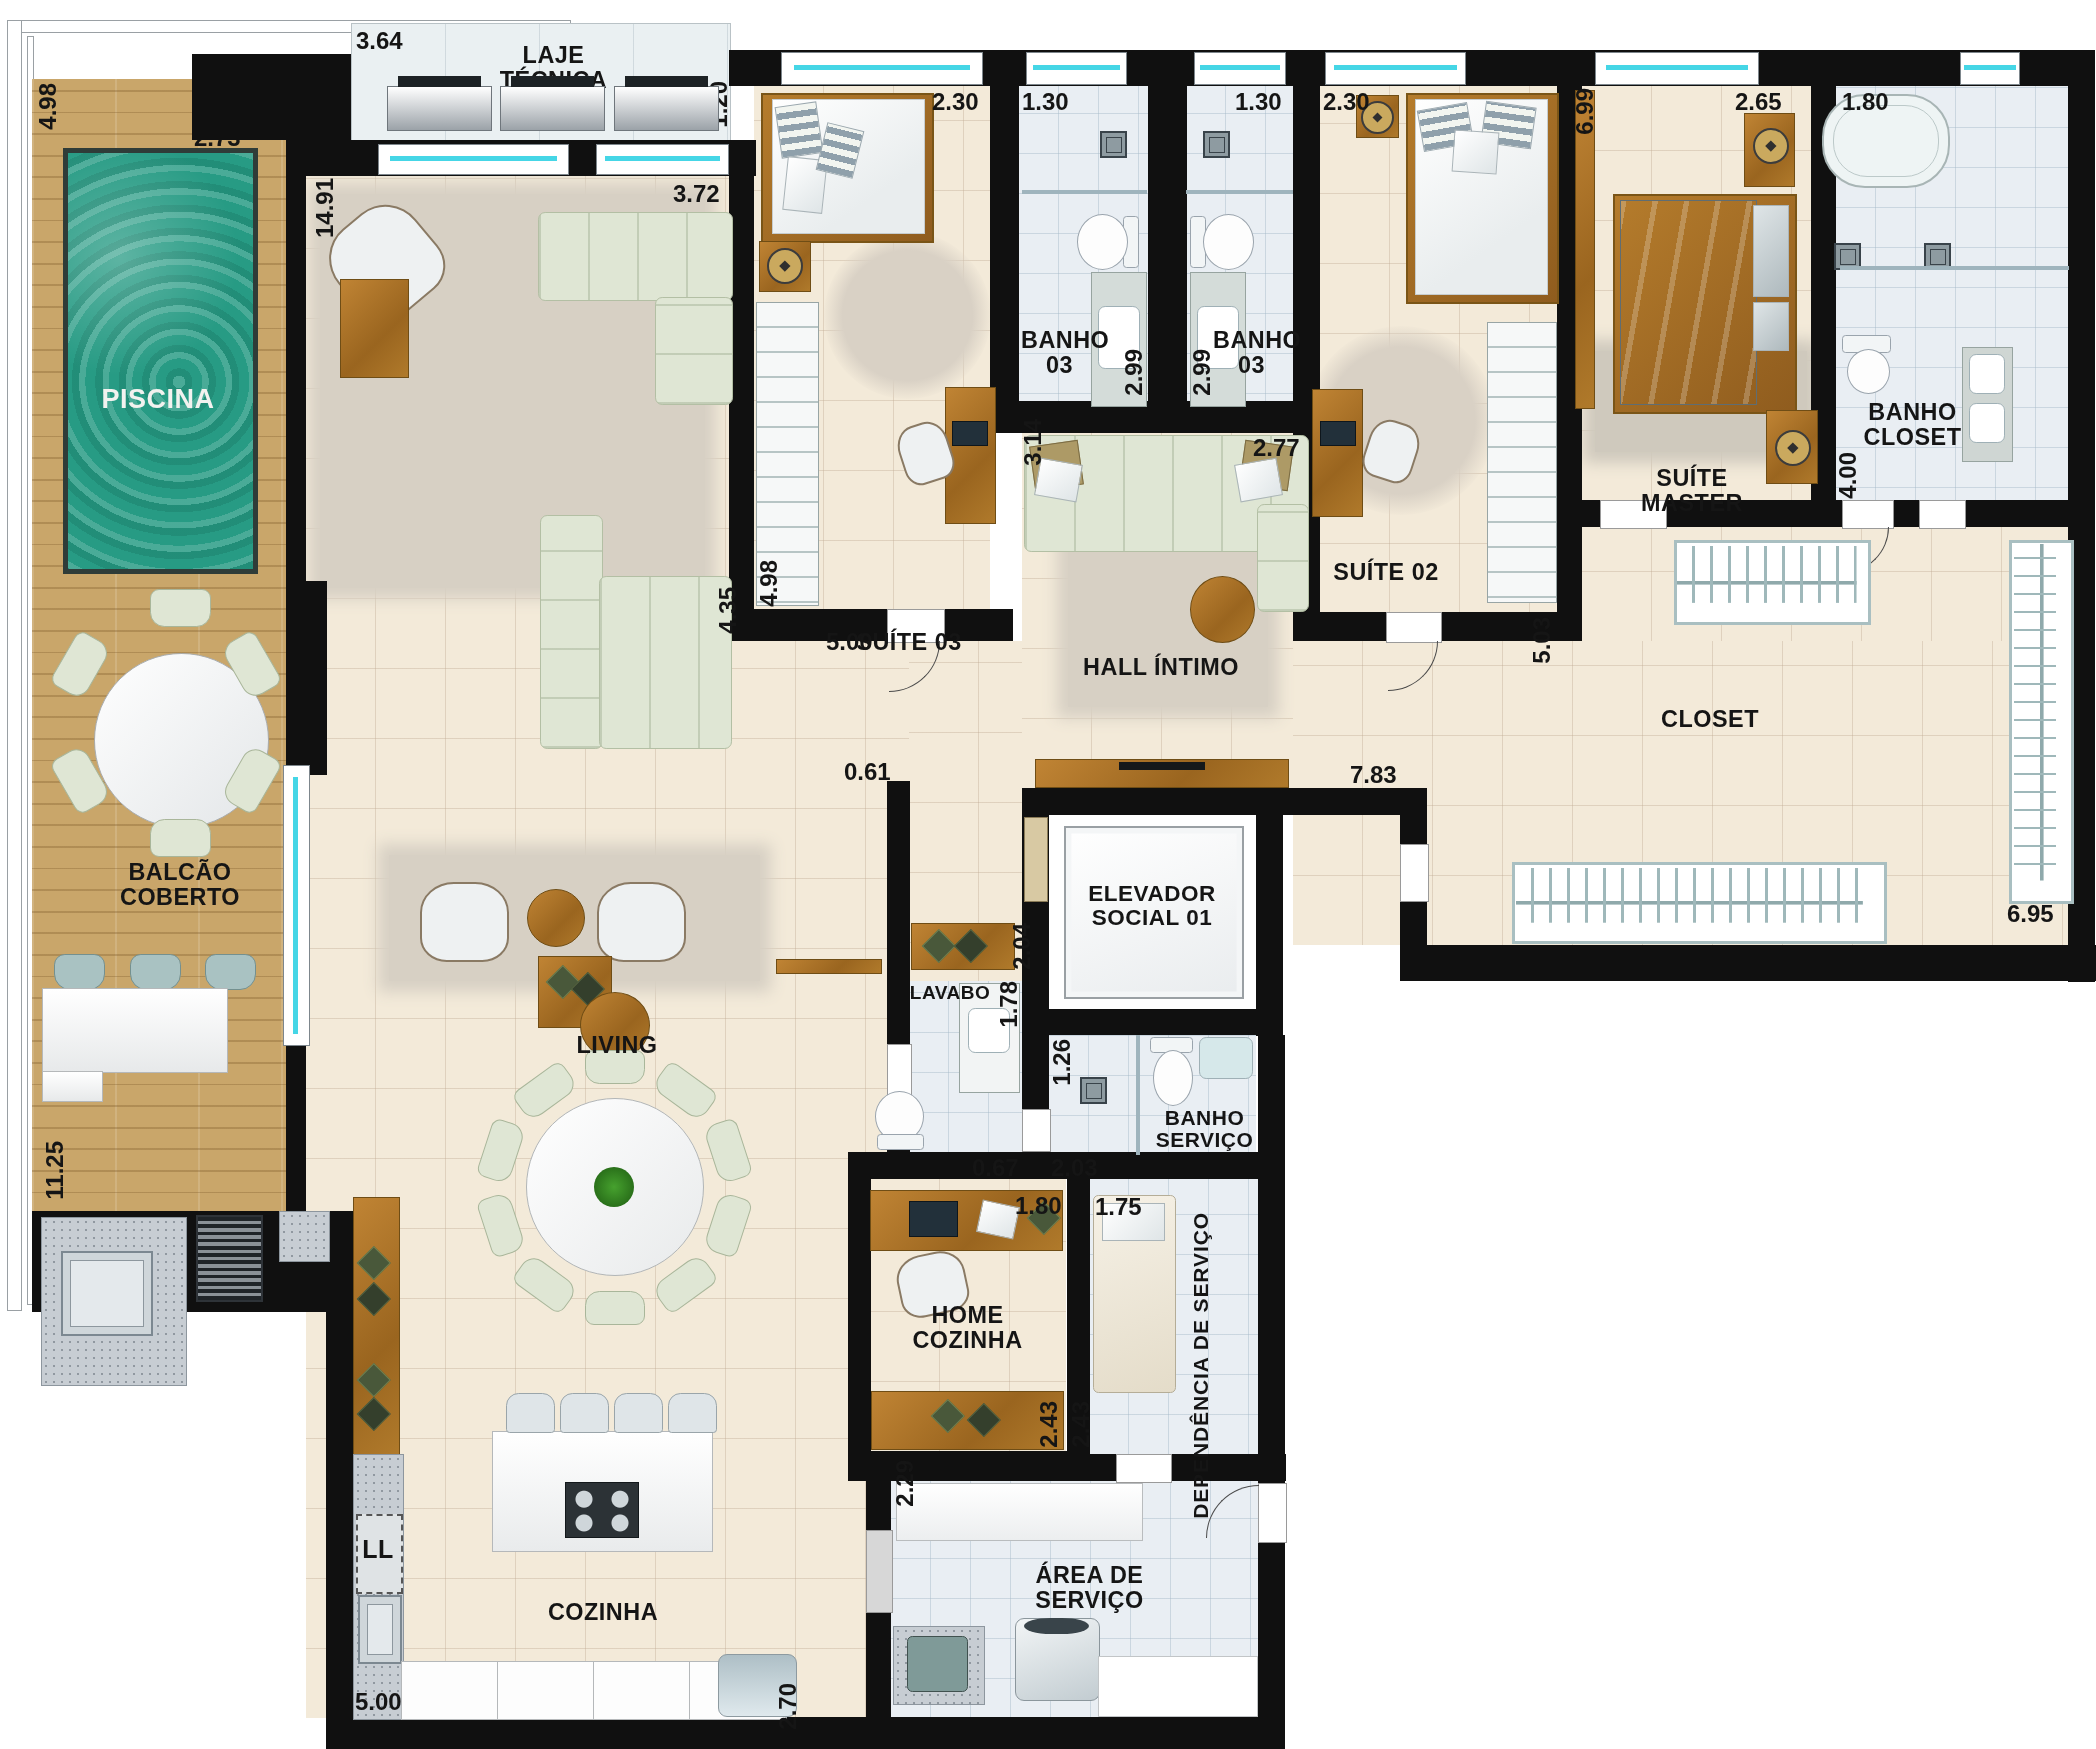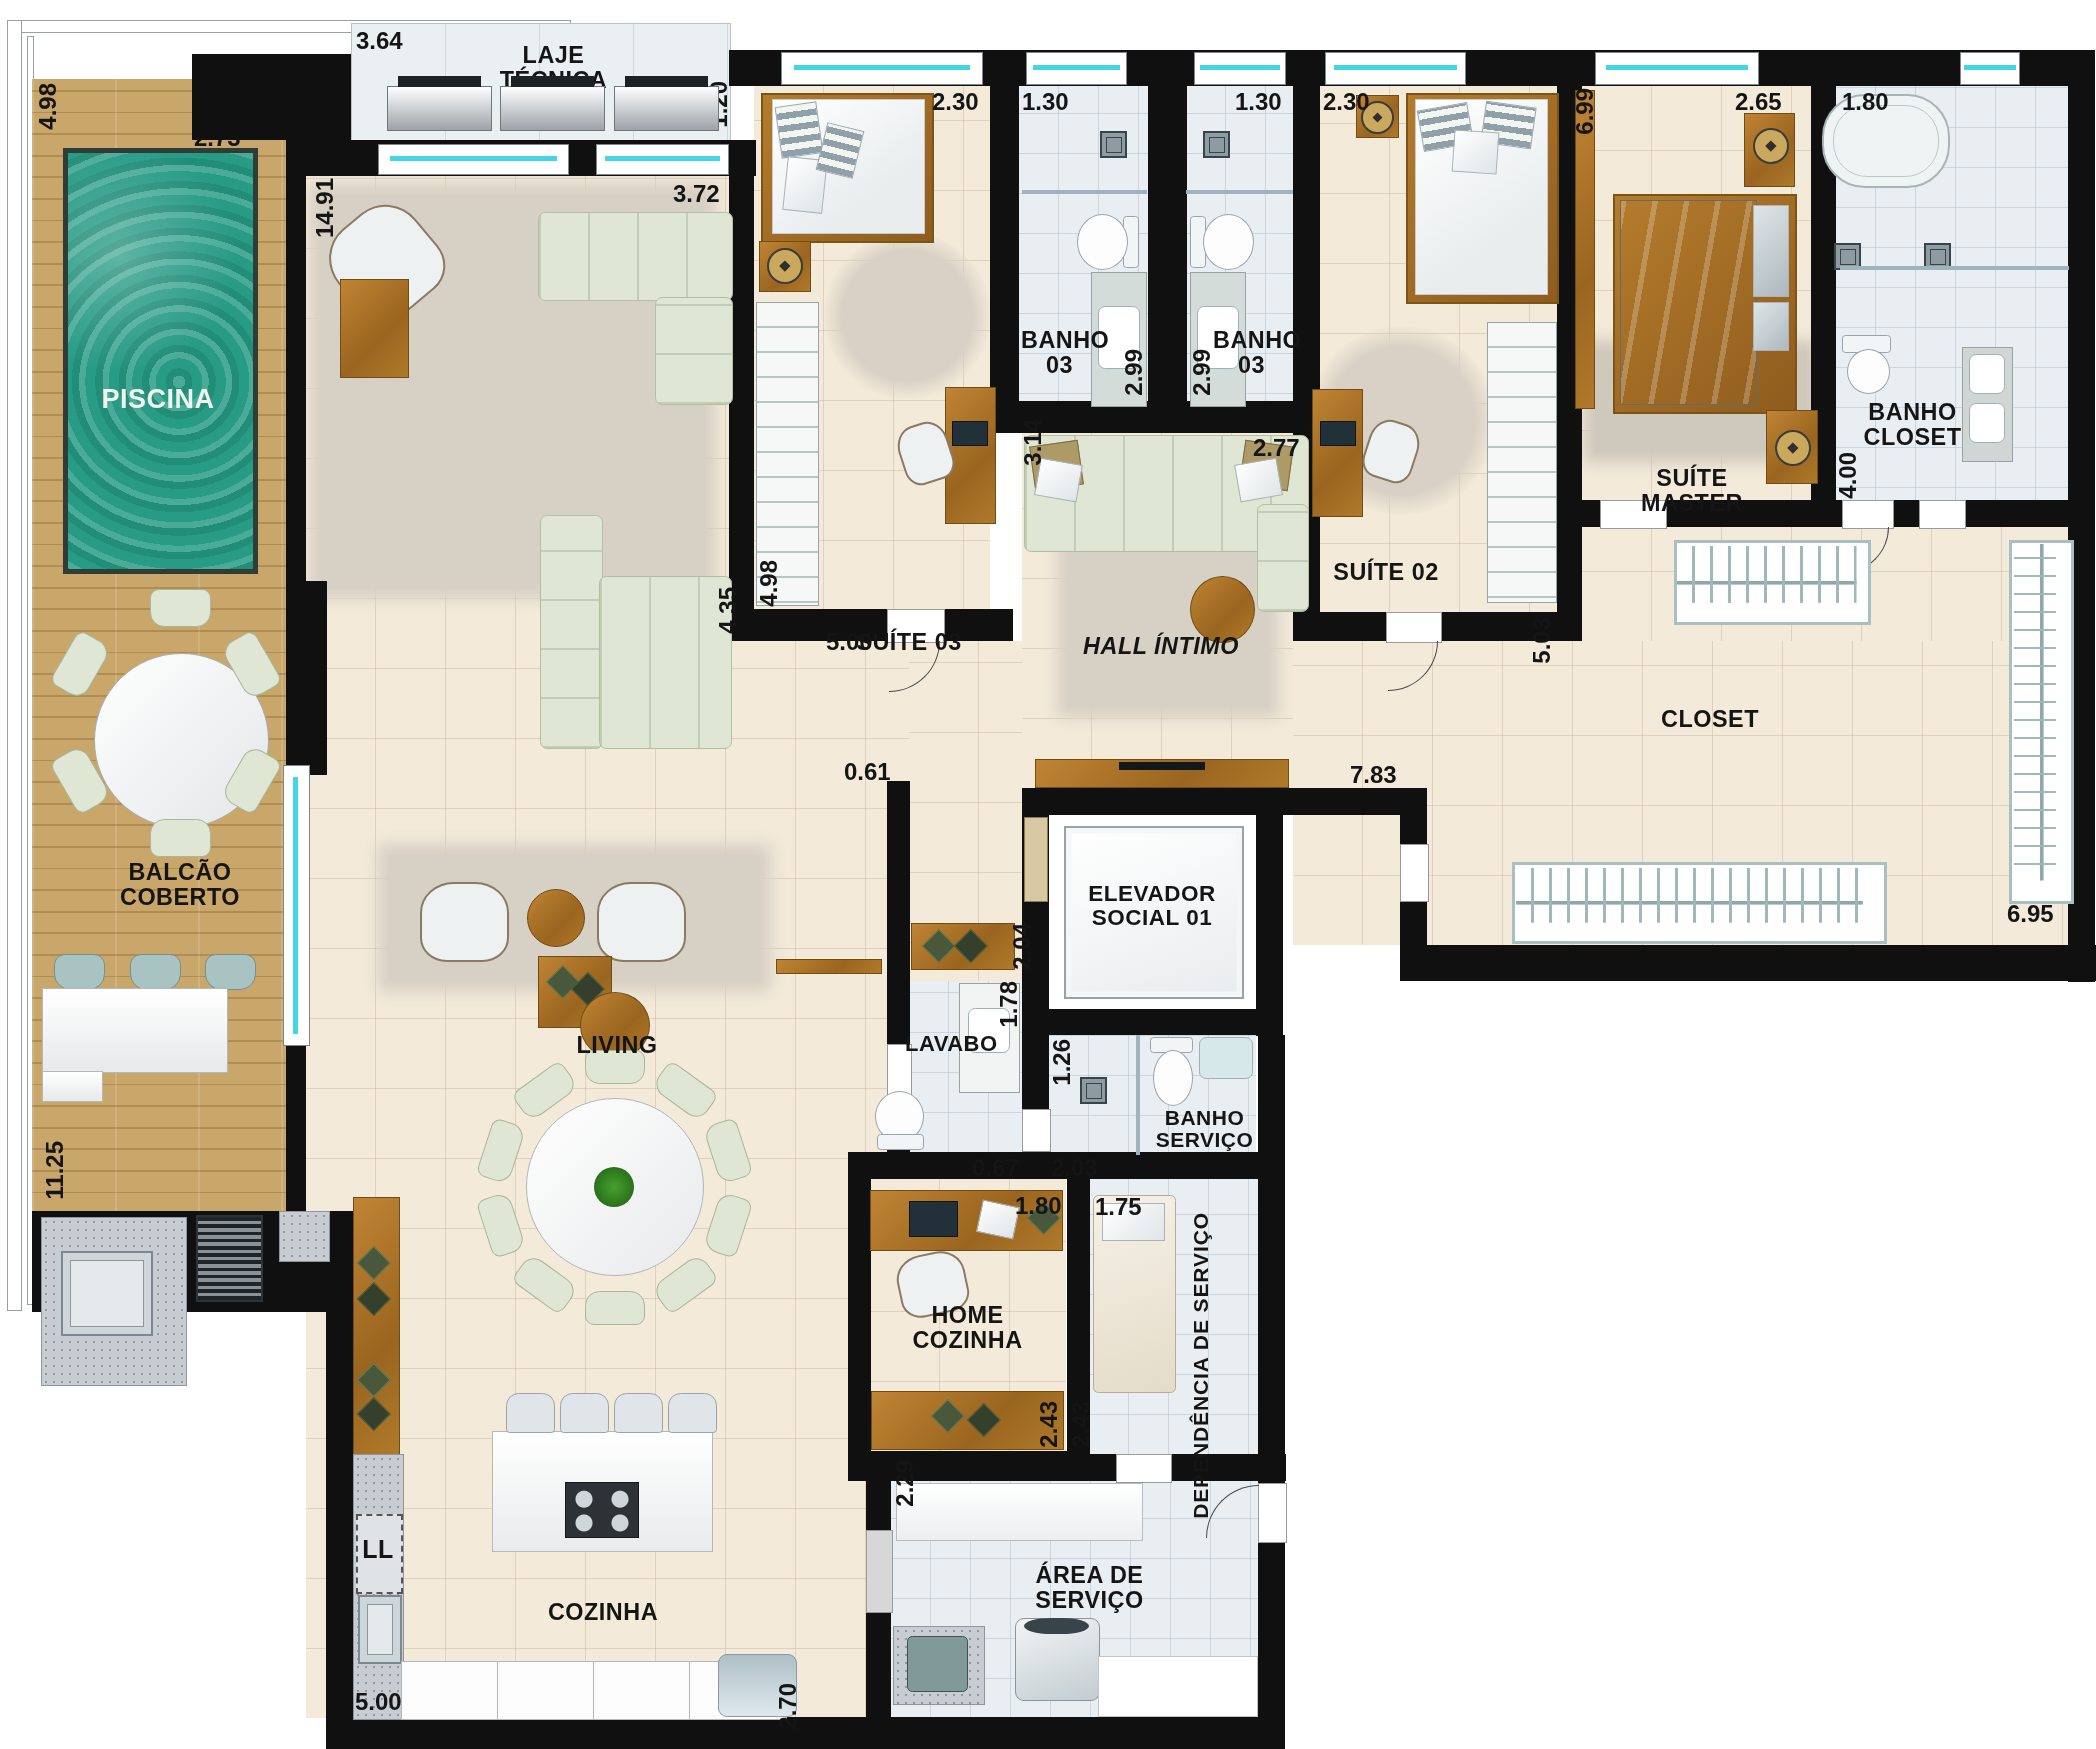--- a/index.html
+++ b/index.html
@@ -323,21 +323,21 @@
   <div class="dim" style="left:1323px;top:90px;">2.30</div>
   <div class="dimv" style="left:1530px;top:617px;">5.03</div>
 
   <div class="sofa" style="left:1024px;top:435px;width:283px;height:115px;"></div>
   <div class="sofav" style="left:1257px;top:504px;width:50px;height:106px;"></div>
   <div class="abs" style="left:1032px;top:443px;width:47px;height:43px;background:#ad9a66;border:0.9px solid #7b6c44;transform:rotate(-8deg);"></div>
   <div class="pilw" style="left:1037px;top:461px;width:41px;height:36px;transform:rotate(10deg);"></div>
   <div class="abs" style="left:1242px;top:443px;width:47px;height:43px;background:#ad9a66;border:0.9px solid #7b6c44;transform:rotate(8deg);"></div>
   <div class="pilw" style="left:1237px;top:461px;width:41px;height:36px;transform:rotate(-10deg);"></div>
   <div class="wood" style="left:1190px;top:576px;width:63px;height:65px;border-radius:50%;"></div>
-  <div class="lbl" style="left:1080px;top:634px;width:162px;font-style:italic;">HALL ÍNTIMO</div>
+  <div class="lbl" style="left:1080px;top:655px;width:162px;">HALL ÍNTIMO</div>
   <div class="dimv" style="left:1021px;top:419px;">3.14</div>
   <div class="dim" style="left:1253px;top:436px;">2.77</div>
 
   <div class="wood" style="left:1035px;top:759px;width:252px;height:27px;"></div>
   <div class="tvc" style="left:1119px;top:762px;width:86px;height:8px;"></div>
   <div class="dim" style="left:1350px;top:763px;">7.83</div>
 
   <div class="dim" style="left:844px;top:760px;">0.61</div>
   <div class="wood" style="left:776px;top:959px;width:104px;height:12.6px;"></div>
   <div class="wood" style="left:911px;top:923px;width:102px;height:45px;"></div>
@@ -346,21 +346,21 @@
   <div class="dimv" style="left:1010px;top:923px;">2.04</div>
 
   <div class="white" style="left:1049px;top:815px;width:207px;height:194px;"></div>
   <div class="abs" style="left:1064px;top:826px;width:176px;height:169px;border:2.7px solid #9aa0a4;background:linear-gradient(160deg,#ffffff,#e9ecee);box-shadow:inset 0 0 0 5.4px #f4f6f7;"></div>
   <div class="lbl" style="left:1078px;top:882px;width:148px;font-size:22.5px;">ELEVADOR SOCIAL 01</div>
 
   <div class="van" style="left:959px;top:983px;width:59px;height:108px;background:#f2f4f4;"></div>
   <div class="basin" style="left:968px;top:1008px;width:40px;height:43px;"></div>
   <div class="toiletb" style="left:875px;top:1091px;width:47px;height:49px;"></div>
   <div class="toilett" style="left:877px;top:1134px;width:45px;height:14.4px;"></div>
-  <div class="lbl" style="left:905px;top:1032px;width:90px;font-size:22px;">LAVABO</div>
+  <div class="lbl" style="left:905px;top:983px;width:90px;font-size:19px;">LAVABO</div>
   <div class="dimv" style="left:997px;top:981px;">1.78</div>
   <div class="dim" style="left:972px;top:1156px;">0.67</div>
 
   <div class="glass" style="left:1136px;top:1035px;width:3.6px;height:120px;"></div>
   <div class="shx" style="left:1080px;top:1077px;width:23.4px;height:23.4px;"></div>
   <div class="toilett" style="left:1150px;top:1037px;width:41px;height:14.4px;"></div>
   <div class="toiletb" style="left:1153px;top:1050px;width:38px;height:54px;"></div>
   <div class="basin" style="left:1199px;top:1037px;width:52px;height:40px;background:#d6e8ea;"></div>
   <div class="lbl" style="left:1154px;top:1107px;width:101px;font-size:21px;">BANHO SERVIÇO</div>
   <div class="dimv" style="left:1050px;top:1039px;">1.26</div>

